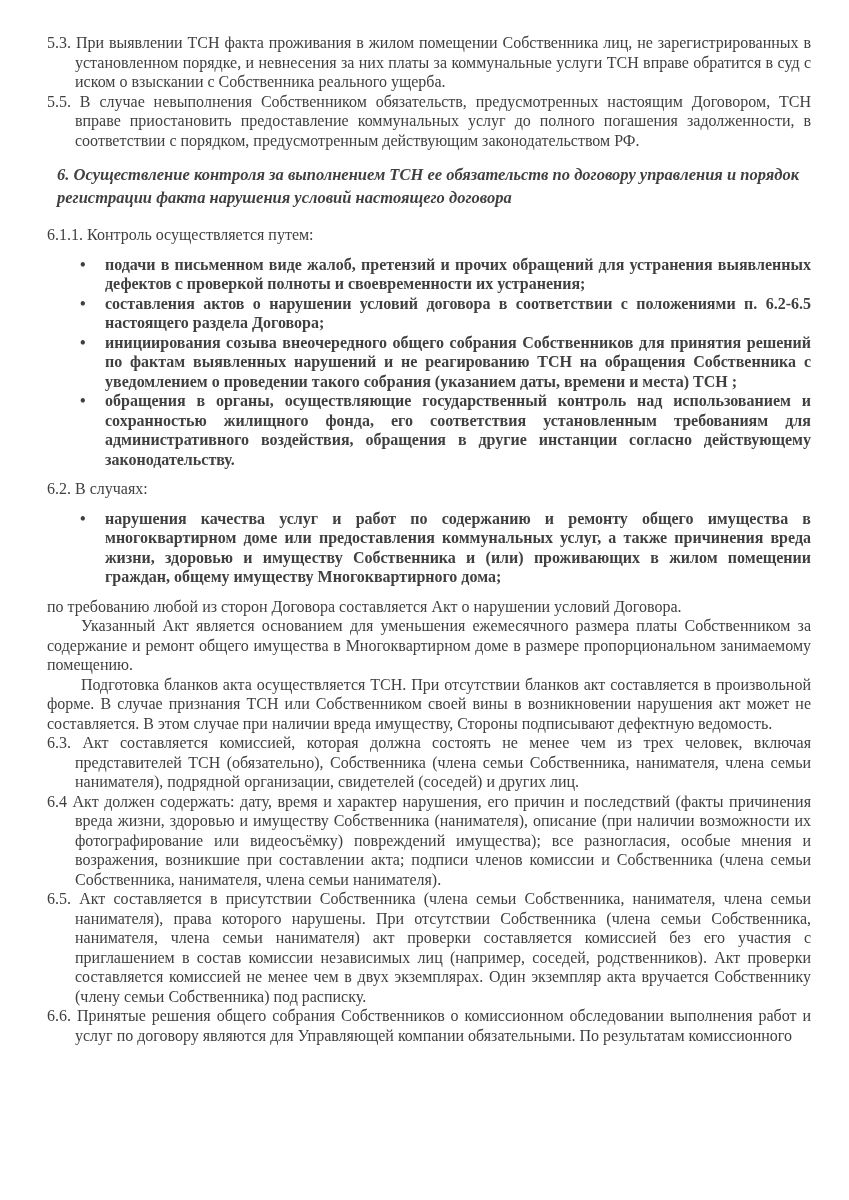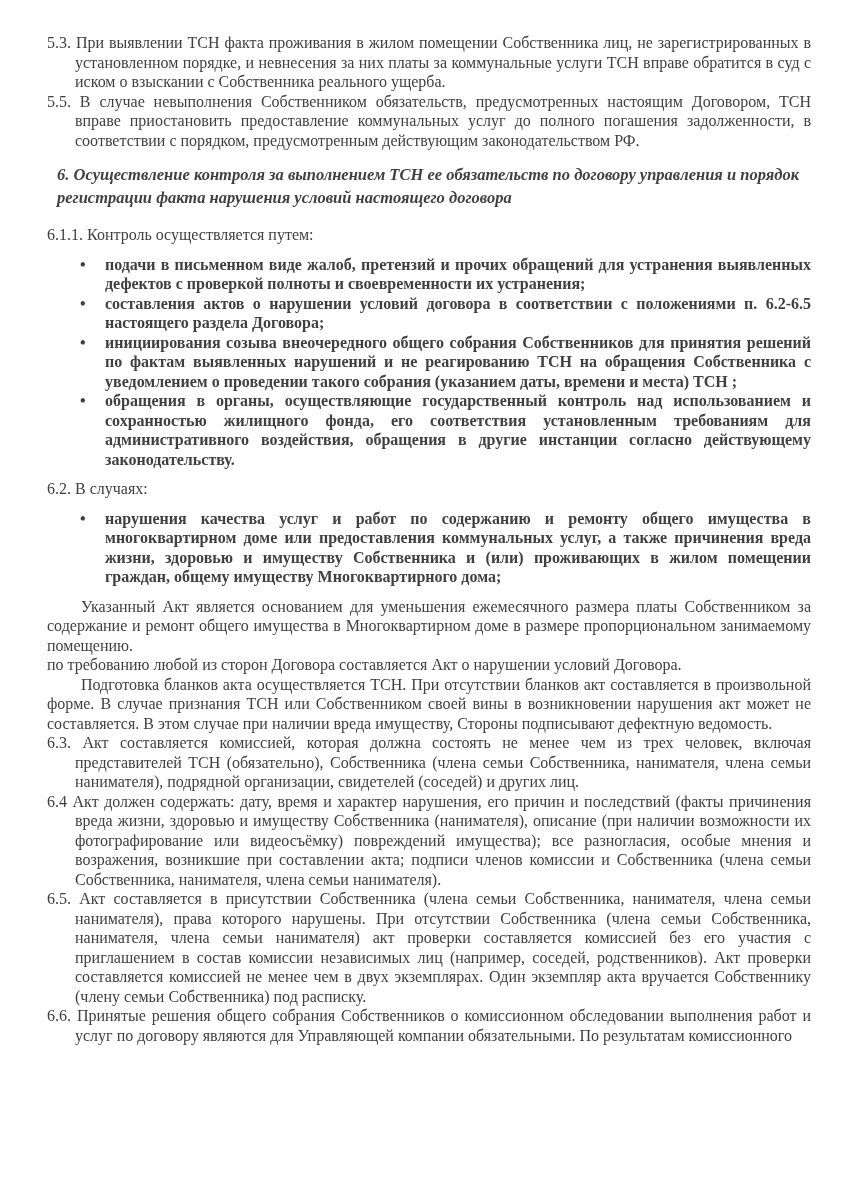--- a/index.html
+++ b/index.html
@@ -75,23 +75,23 @@
     <li>инициирования созыва внеочередного общего собрания Собственников для принятия решений по фактам выявленных нарушений и не реагированию ТСН  на обращения Собственника с уведомлением о проведении такого собрания (указанием даты, времени и места)  ТСН ;</li>
     <li>обращения в органы, осуществляющие государственный контроль над использованием и сохранностью жилищного фонда, его соответствия установленным требованиям для административного воздействия, обращения в другие инстанции согласно действующему законодательству.</li>
   </ul>
 
   <p class="clause"><span class="num">6.2.</span> <span>В случаях:</span></p>
 
   <ul class="bullets">
     <li>нарушения качества услуг и работ по содержанию и ремонту общего имущества в многоквартирном доме или предоставления коммунальных услуг, а также причинения вреда жизни, здоровью и имуществу Собственника и (или) проживающих в жилом помещении граждан, общему имуществу Многоквартирного дома;</li>
   </ul>
 
+  <p class="para">по требованию любой из сторон Договора составляется Акт о нарушении условий Договора.</p>
+
   <p class="para red-line">Указанный Акт является основанием для уменьшения ежемесячного размера платы Собственником за содержание и ремонт общего имущества в Многоквартирном доме в размере пропорциональном занимаемому помещению.</p>
-
-  <p class="para">по требованию любой из сторон Договора составляется Акт о нарушении условий Договора.</p>
 
   <p class="para red-line">Подготовка бланков акта осуществляется ТСН. При отсутствии бланков акт составляется в произвольной форме. В случае признания ТСН  или Собственником своей вины в возникновении нарушения акт может не составляется. В этом случае при наличии вреда имуществу, Стороны подписывают дефектную ведомость.</p>
 
   <p class="clause"><span class="num">6.3.</span> <span>Акт составляется комиссией, которая должна состоять не менее чем из трех человек, включая представителей  ТСН  (обязательно), Собственника (члена семьи Собственника, нанимателя, члена семьи нанимателя), подрядной организации, свидетелей (соседей) и других лиц.</span></p>
 
   <p class="clause"><span class="num">6.4</span> <span>Акт должен содержать: дату, время и характер нарушения, его причин и последствий (факты причинения вреда жизни, здоровью и имуществу Собственника (нанимателя), описание (при наличии возможности их фотографирование или видеосъёмку) повреждений имущества); все разногласия, особые мнения и возражения, возникшие при составлении акта; подписи членов комиссии и Собственника (члена семьи Собственника, нанимателя, члена семьи нанимателя).</span></p>
 
   <p class="clause"><span class="num">6.5.</span> <span>Акт составляется в присутствии Собственника (члена семьи Собственника, нанимателя, члена семьи нанимателя), права которого нарушены. При отсутствии Собственника (члена семьи Собственника, нанимателя, члена семьи нанимателя) акт проверки составляется комиссией без его участия с приглашением в состав комиссии независимых лиц (например, соседей, родственников). Акт проверки составляется комиссией не менее чем в двух экземплярах. Один экземпляр акта вручается Собственнику (члену семьи Собственника) под расписку.</span></p>
 
   <p class="clause"><span class="num">6.6.</span> <span>Принятые решения общего собрания Собственников о комиссионном обследовании выполнения работ и услуг по договору являются для Управляющей компании обязательными. По результатам комиссионного</span></p>

